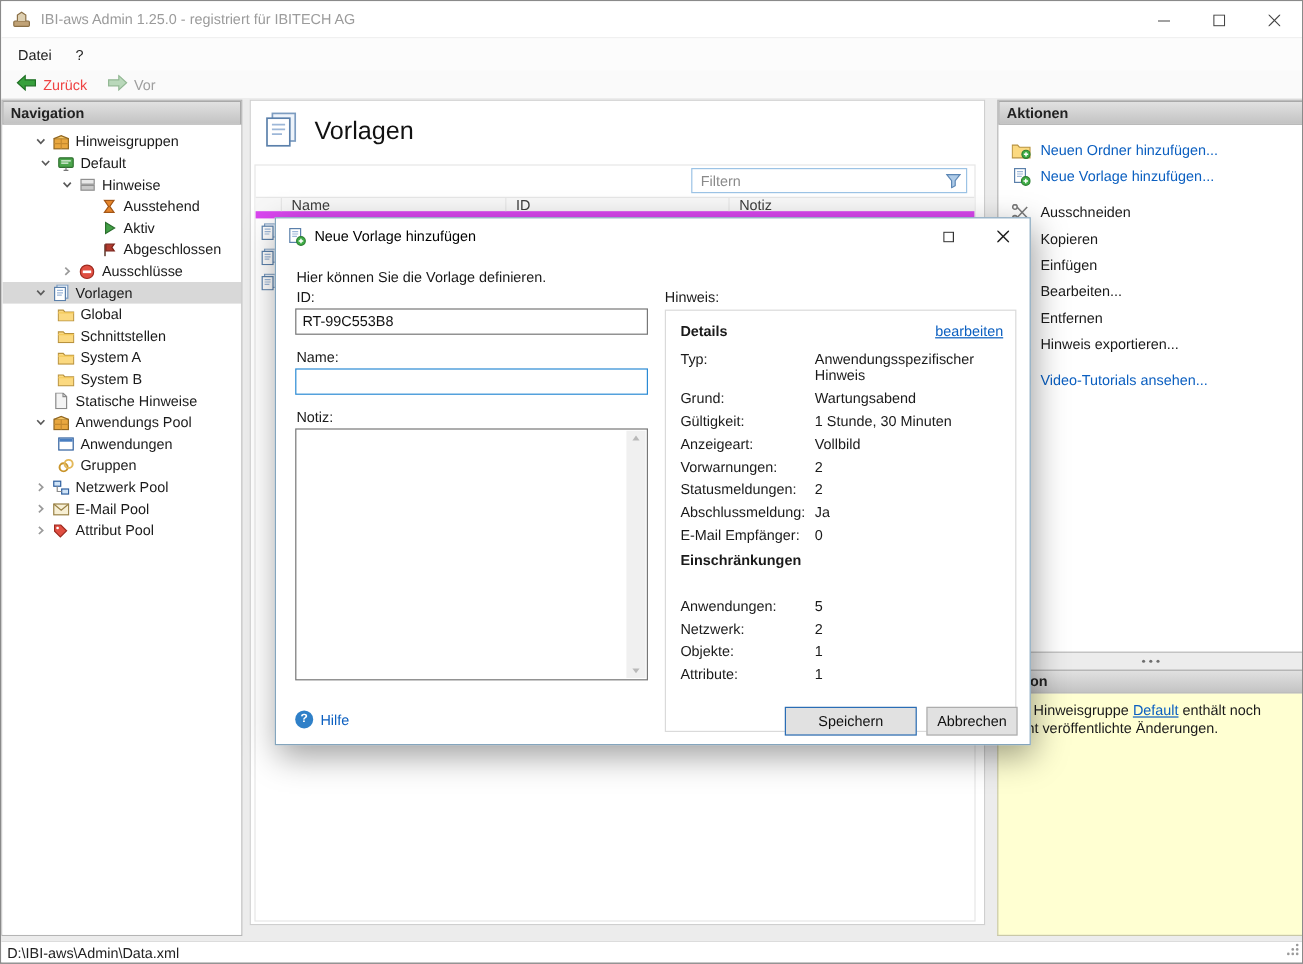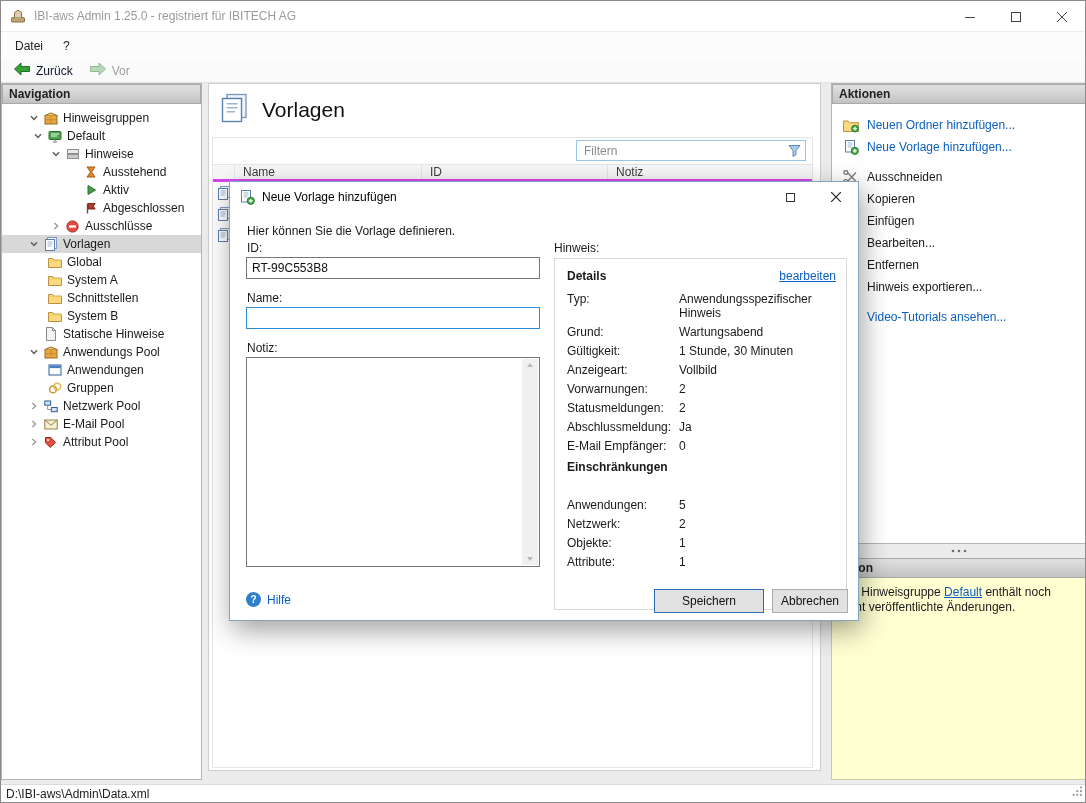--- a/index.html
+++ b/index.html
@@ -9,21 +9,21 @@
 
 
 .titlebar{position:absolute;top:0;left:0;right:0;height:31px;background:#fff;border-bottom:1px solid #ededed;display:flex;align-items:center}
 .app-icon{margin:0 8px 0 9px;display:flex}
 .title-text{color:#9b9b9b}
 .win-controls{position:absolute;right:0;top:0;height:31px;display:flex}
 .win-btn{width:46px;height:31px;display:flex;align-items:center;justify-content:center}
 .menubar{position:absolute;top:31px;left:0;right:0;height:27px;background:#fcfcfc;display:flex;align-items:center;padding-left:4px}
 .menu-item{padding:0 10px;height:100%;display:flex;align-items:center;color:#222}
 .toolbar{position:absolute;top:58px;left:0;right:0;height:24px;background:#fafafa;border-bottom:1px solid #e3e3e3;display:flex;align-items:center;padding-left:4px}
-.tool-btn{display:flex;align-items:center;gap:5px;padding:0 8px;height:22px;color:#0f172a}
+.tool-btn{display:flex;align-items:center;gap:5px;padding:0 8px;height:22px;color:#ef4444}
 .tool-btn.disabled{color:#9f9f9f}
 
 
 .workspace-bg{position:absolute;top:82px;left:0;right:0;bottom:18px;background:#ececec}
 .panel-hdr{height:20px;line-height:19px;background:linear-gradient(#e1e1e1,#c3c3c3);border:1px solid #a9a9a9;font-weight:bold;padding:0 6px;color:#222;white-space:nowrap}
 
 
 .nav-panel{position:absolute;left:0;top:82px;width:201px;bottom:22px;background:#fff;border:1px solid #b5b5b5}
 .tree{position:absolute;top:20px;left:0;right:0;bottom:0;background:#fff;padding-top:5px;overflow:hidden}
 .trow{height:18px;display:flex;align-items:center;white-space:nowrap}
@@ -34,21 +34,21 @@
 
 
 .main-panel{position:absolute;left:207px;top:82px;width:613px;bottom:31px;background:#fff;border:1px solid #cfcfcf}
 .main-hdr{position:absolute;top:9px;left:10px;display:flex;align-items:center;gap:13px}
 .main-title{font-size:21px;color:#111}
 .table-region{position:absolute;left:3px;right:7px;top:53px;bottom:2px;border:1px solid #e6e6e6}
 .filter-bar{position:relative;height:26px}
 .filter-input{position:absolute;right:6px;top:2px;width:230px;height:21px;border:1px solid #9cc3e5;padding:0 26px 0 7px;font:12px "Liberation Sans",sans-serif;color:#222;background:#fff;outline:none}
 .filter-input::placeholder{color:#8a8a8a}
 .funnel{position:absolute;right:11px;top:6px}
-.thead{display:flex;height:18px;background:#f7f7f7;border-top:1px solid #e6e6e6;border-bottom:3px solid #d946ef;color:#3c3c3c}
+.thead{display:flex;height:18px;background:#f7f7f7;border-top:1px solid #e6e6e6;border-bottom:6px solid #d946ef;color:#3c3c3c}
 .th{display:flex;align-items:center;padding-left:8px;border-right:1px solid #e6e6e6}
 .th-icon{width:22px;flex:none;padding:0}
 .th-name{width:187px;flex:none}
 .th-id{width:186px;flex:none}
 .th-notiz{flex:1;border-right:none}
 .trow-data{height:21px;display:flex;align-items:center}
 .row-icon{width:22px;display:flex;justify-content:center}
 
 
 .right-col{position:absolute;left:830px;top:82px;width:256px;bottom:18px}
@@ -283,32 +283,32 @@
       </div>
 
       <div class="trow lv1">
         <span class="chev"></span>
         <span class="ticon">
             <svg width="14" height="12">
               <path d="M0.5 2.5h4.2l1.4 1.6h7.4v7.4H0.5z" fill="#fbd980" stroke="#b8923e"></path>
               <path d="M0.5 4.8h13" stroke="#f3c95a" fill="none"></path>
             </svg>
           </span>
-        <span>System A</span>
+        <span>Schnittstellen</span>
       </div>
 
       <div class="trow lv1">
         <span class="chev"></span>
         <span class="ticon">
             <svg width="14" height="12">
               <path d="M0.5 2.5h4.2l1.4 1.6h7.4v7.4H0.5z" fill="#fbd980" stroke="#b8923e"></path>
               <path d="M0.5 4.8h13" stroke="#f3c95a" fill="none"></path>
             </svg>
           </span>
-        <span>Schnittstellen</span>
+        <span>System A</span>
       </div>
 
       <div class="trow lv1">
         <span class="chev"></span>
         <span class="ticon">
             <svg width="14" height="12">
               <path d="M0.5 2.5h4.2l1.4 1.6h7.4v7.4H0.5z" fill="#fbd980" stroke="#b8923e"></path>
               <path d="M0.5 4.8h13" stroke="#f3c95a" fill="none"></path>
             </svg>
           </span>

